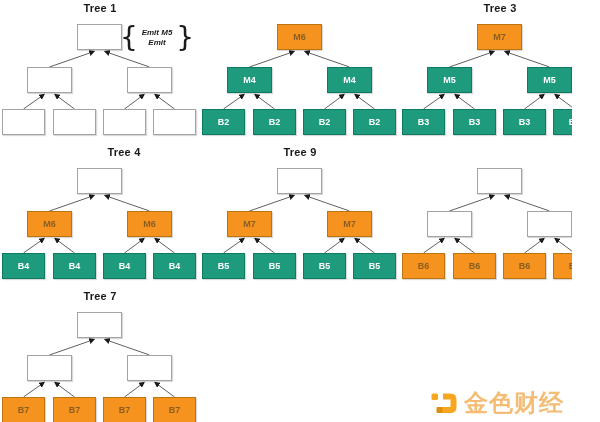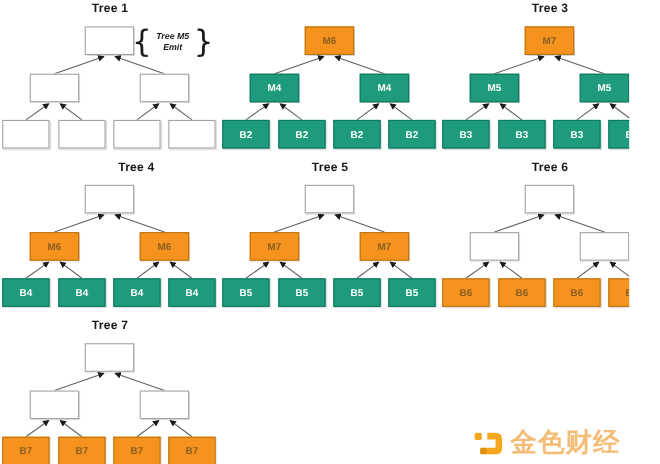--- a/index.html
+++ b/index.html
@@ -55,21 +55,21 @@
         <div class="node" style="left: 77px; top: 24px; width: 45px; height: 26px; background: rgb(255, 255, 255); border-color: rgb(163, 163, 163); color: rgb(51, 51, 51);"></div>
         <div class="node" style="left: 27px; top: 67px; width: 45px; height: 26px; background: rgb(255, 255, 255); border-color: rgb(163, 163, 163); color: rgb(51, 51, 51);"></div>
         <div class="node" style="left: 127px; top: 67px; width: 45px; height: 26px; background: rgb(255, 255, 255); border-color: rgb(163, 163, 163); color: rgb(51, 51, 51);"></div>
         <div class="node" style="left: 2px; top: 109px; width: 43px; height: 26px; background: rgb(255, 255, 255); border-color: rgb(163, 163, 163); color: rgb(51, 51, 51);"></div>
         <div class="node" style="left: 53px; top: 109px; width: 43px; height: 26px; background: rgb(255, 255, 255); border-color: rgb(163, 163, 163); color: rgb(51, 51, 51);"></div>
         <div class="node" style="left: 103px; top: 109px; width: 43px; height: 26px; background: rgb(255, 255, 255); border-color: rgb(163, 163, 163); color: rgb(51, 51, 51);"></div>
         <div class="node" style="left: 153px; top: 109px; width: 43px; height: 26px; background: rgb(255, 255, 255); border-color: rgb(163, 163, 163); color: rgb(51, 51, 51);"></div>
         <div class="annotation" style="color: rgb(26, 26, 26);">
           <span class="brace">{</span>
           <div class="ann-text">
-            <div>Tree M5</div>
+            <div>Emit M5</div>
             <div>Emit</div>
           </div>
           <span class="brace">}</span>
         </div>
       </div>
       <div class="tree" style="left: 200px; top: 0px;">
         <svg width="200" height="145" class="edges">
           <defs>
             <marker id="ah1" viewBox="0 0 10 10" refX="8" refY="5" markerWidth="6" markerHeight="6" orient="auto">
               <path d="M0 0 L10 5 L0 10 Z" fill="#1A1A1A"></path>
@@ -143,21 +143,21 @@
               <path d="M0 0 L10 5 L0 10 Z" fill="#1A1A1A"></path>
             </marker>
           </defs>
           <line x1="49.5" y1="67" x2="94" y2="51.5" stroke="#616161" stroke-width="1" marker-end="url(#ah4)"></line>
           <line x1="149.5" y1="67" x2="105" y2="51.5" stroke="#616161" stroke-width="1" marker-end="url(#ah4)"></line>
           <line x1="23.5" y1="109" x2="44" y2="94.5" stroke="#616161" stroke-width="1" marker-end="url(#ah4)"></line>
           <line x1="74.5" y1="109" x2="55" y2="94.5" stroke="#616161" stroke-width="1" marker-end="url(#ah4)"></line>
           <line x1="124.5" y1="109" x2="144" y2="94.5" stroke="#616161" stroke-width="1" marker-end="url(#ah4)"></line>
           <line x1="174.5" y1="109" x2="155" y2="94.5" stroke="#616161" stroke-width="1" marker-end="url(#ah4)"></line>
         </svg>
-        <div class="tree-title" style="color: rgb(26, 26, 26);">Tree 5</div>
+        <div class="tree-title" style="color: rgb(26, 26, 26);">Tree 9</div>
         <div class="node" style="left: 77px; top: 24px; width: 45px; height: 26px; background: rgb(255, 255, 255); border-color: rgb(163, 163, 163); color: rgb(51, 51, 51);"></div>
         <div class="node" style="left: 27px; top: 67px; width: 45px; height: 26px; background: rgb(245, 147, 30); border-color: rgb(188, 116, 17); color: rgb(138, 94, 34);">M7</div>
         <div class="node" style="left: 127px; top: 67px; width: 45px; height: 26px; background: rgb(245, 147, 30); border-color: rgb(188, 116, 17); color: rgb(138, 94, 34);">M7</div>
         <div class="node" style="left: 2px; top: 109px; width: 43px; height: 26px; background: rgb(30, 154, 125); border-color: rgb(15, 122, 98); color: rgb(255, 255, 255);">B5</div>
         <div class="node" style="left: 53px; top: 109px; width: 43px; height: 26px; background: rgb(30, 154, 125); border-color: rgb(15, 122, 98); color: rgb(255, 255, 255);">B5</div>
         <div class="node" style="left: 103px; top: 109px; width: 43px; height: 26px; background: rgb(30, 154, 125); border-color: rgb(15, 122, 98); color: rgb(255, 255, 255);">B5</div>
         <div class="node" style="left: 153px; top: 109px; width: 43px; height: 26px; background: rgb(30, 154, 125); border-color: rgb(15, 122, 98); color: rgb(255, 255, 255);">B5</div>
       </div>
       <div class="tree" style="left: 400px; top: 144px;">
         <svg width="200" height="145" class="edges">
@@ -166,21 +166,20 @@
               <path d="M0 0 L10 5 L0 10 Z" fill="#1A1A1A"></path>
             </marker>
           </defs>
           <line x1="49.5" y1="67" x2="94" y2="51.5" stroke="#616161" stroke-width="1" marker-end="url(#ah5)"></line>
           <line x1="149.5" y1="67" x2="105" y2="51.5" stroke="#616161" stroke-width="1" marker-end="url(#ah5)"></line>
           <line x1="23.5" y1="109" x2="44" y2="94.5" stroke="#616161" stroke-width="1" marker-end="url(#ah5)"></line>
           <line x1="74.5" y1="109" x2="55" y2="94.5" stroke="#616161" stroke-width="1" marker-end="url(#ah5)"></line>
           <line x1="124.5" y1="109" x2="144" y2="94.5" stroke="#616161" stroke-width="1" marker-end="url(#ah5)"></line>
           <line x1="174.5" y1="109" x2="155" y2="94.5" stroke="#616161" stroke-width="1" marker-end="url(#ah5)"></line>
         </svg>
-        <div class="tree-title" style="color: rgb(26, 26, 26);">Tree 6</div>
         <div class="node" style="left: 77px; top: 24px; width: 45px; height: 26px; background: rgb(255, 255, 255); border-color: rgb(163, 163, 163); color: rgb(51, 51, 51);"></div>
         <div class="node" style="left: 27px; top: 67px; width: 45px; height: 26px; background: rgb(255, 255, 255); border-color: rgb(163, 163, 163); color: rgb(51, 51, 51);"></div>
         <div class="node" style="left: 127px; top: 67px; width: 45px; height: 26px; background: rgb(255, 255, 255); border-color: rgb(163, 163, 163); color: rgb(51, 51, 51);"></div>
         <div class="node" style="left: 2px; top: 109px; width: 43px; height: 26px; background: rgb(245, 147, 30); border-color: rgb(188, 116, 17); color: rgb(138, 94, 34);">B6</div>
         <div class="node" style="left: 53px; top: 109px; width: 43px; height: 26px; background: rgb(245, 147, 30); border-color: rgb(188, 116, 17); color: rgb(138, 94, 34);">B6</div>
         <div class="node" style="left: 103px; top: 109px; width: 43px; height: 26px; background: rgb(245, 147, 30); border-color: rgb(188, 116, 17); color: rgb(138, 94, 34);">B6</div>
         <div class="node" style="left: 153px; top: 109px; width: 43px; height: 26px; background: rgb(245, 147, 30); border-color: rgb(188, 116, 17); color: rgb(138, 94, 34);">B6</div>
       </div>
       <div class="tree" style="left: 0px; top: 288px;">
         <svg width="200" height="145" class="edges">

